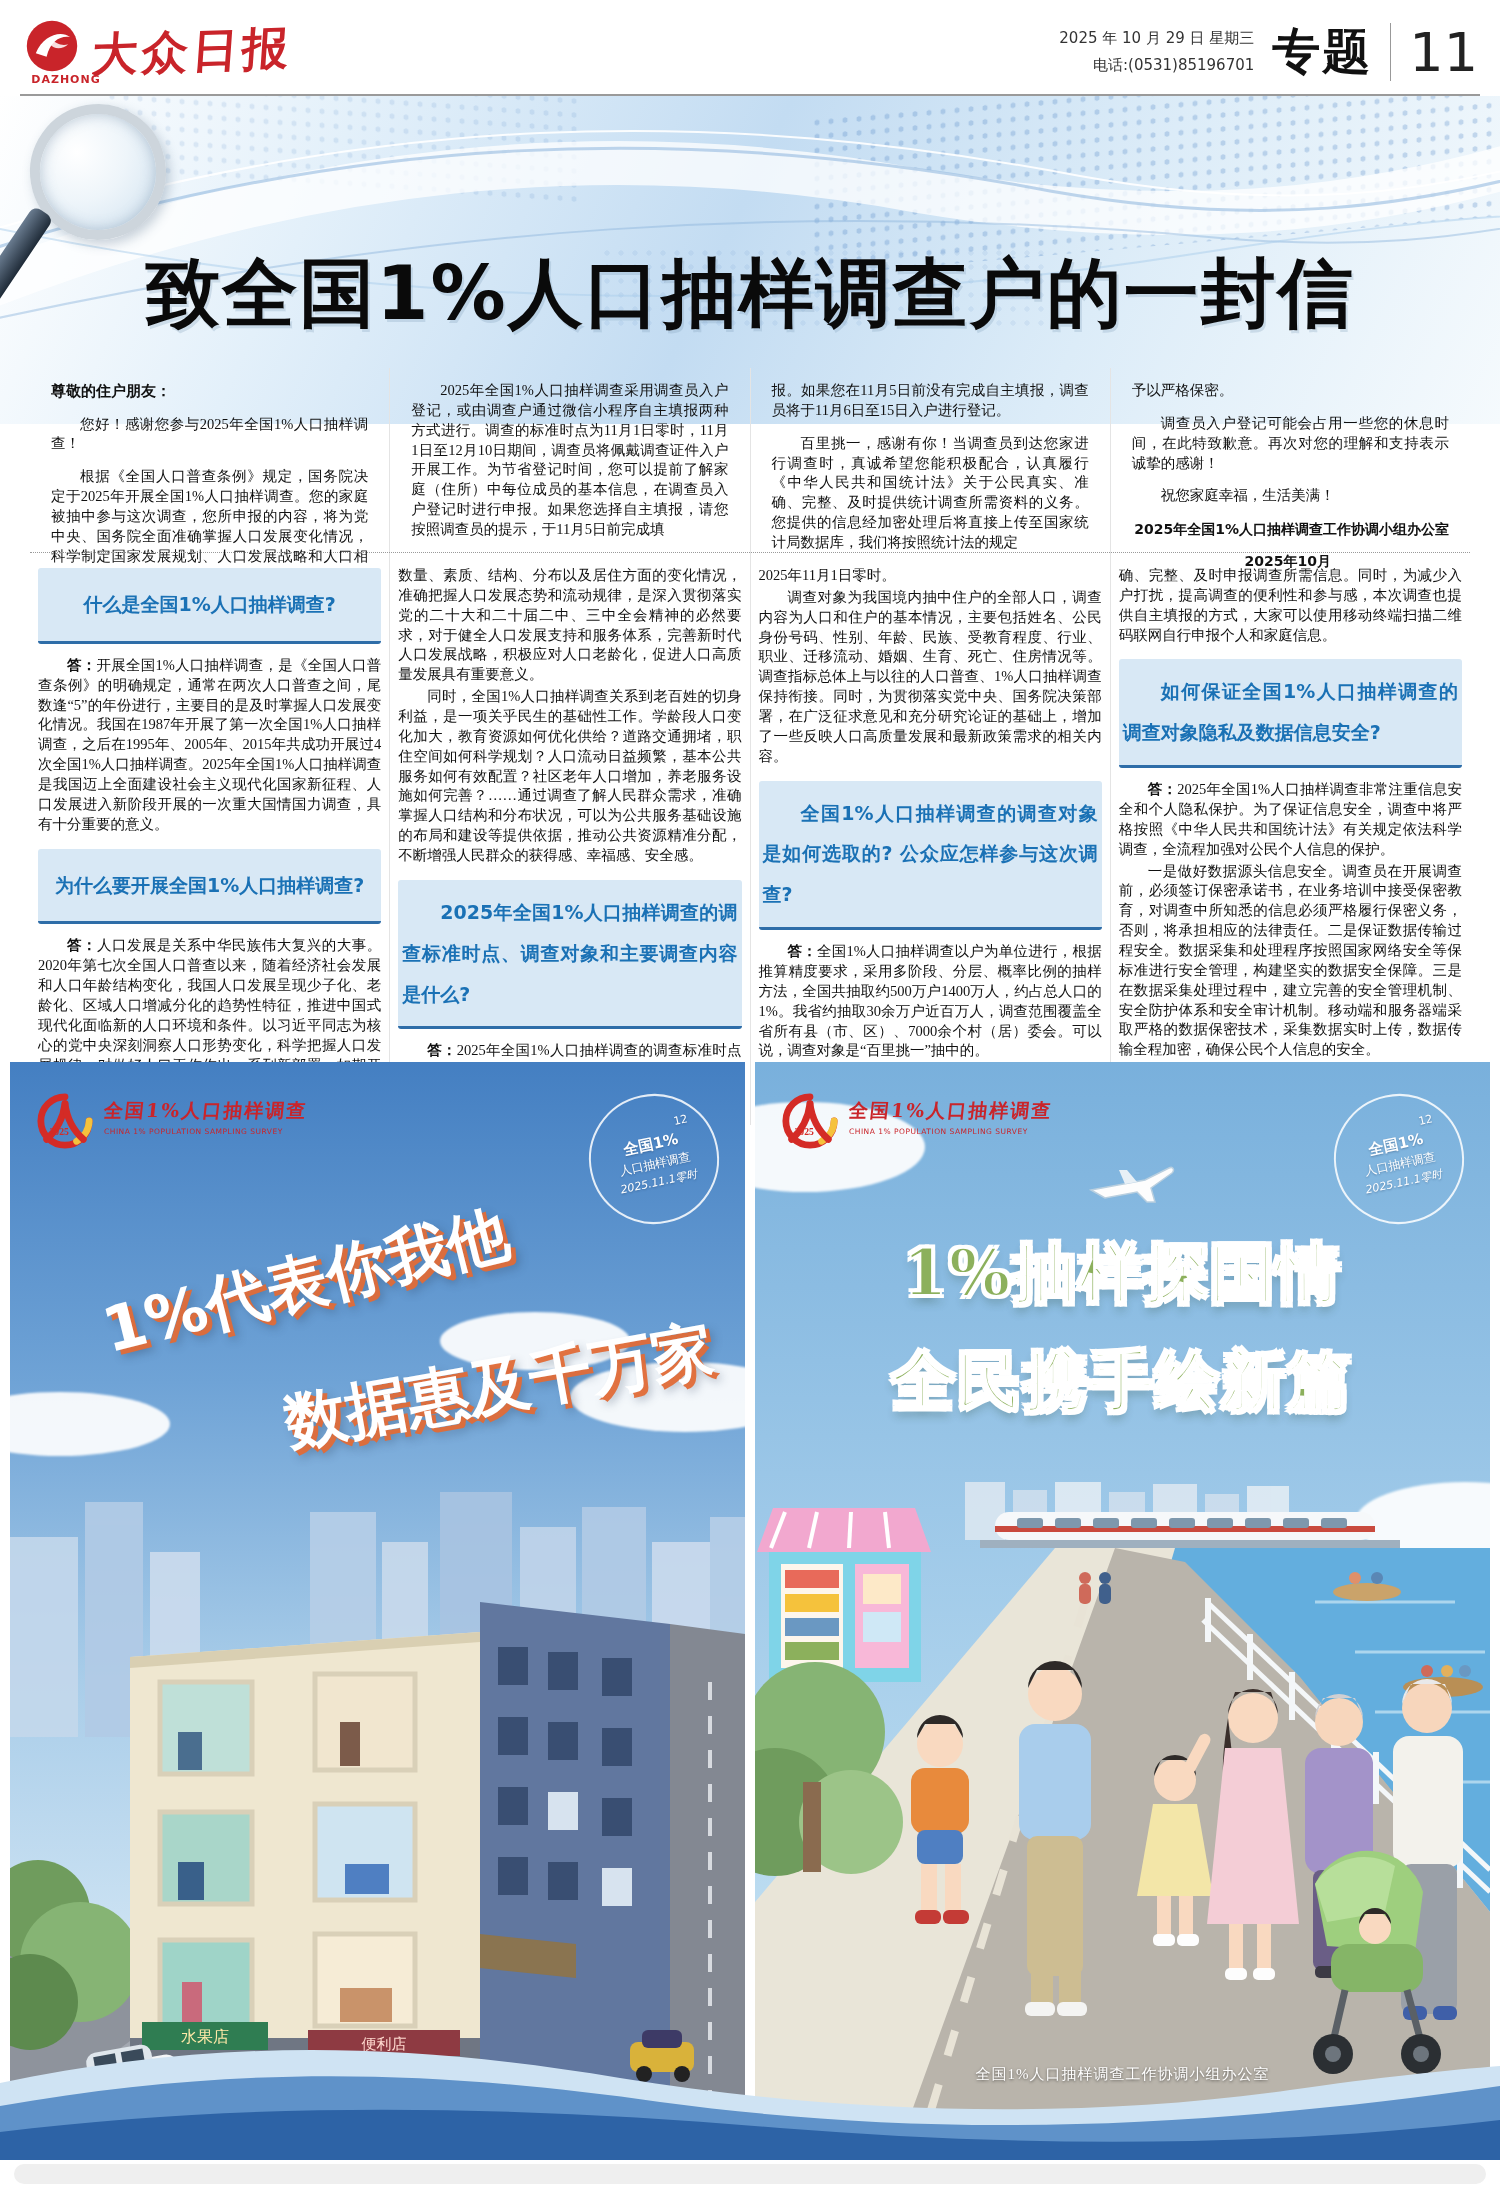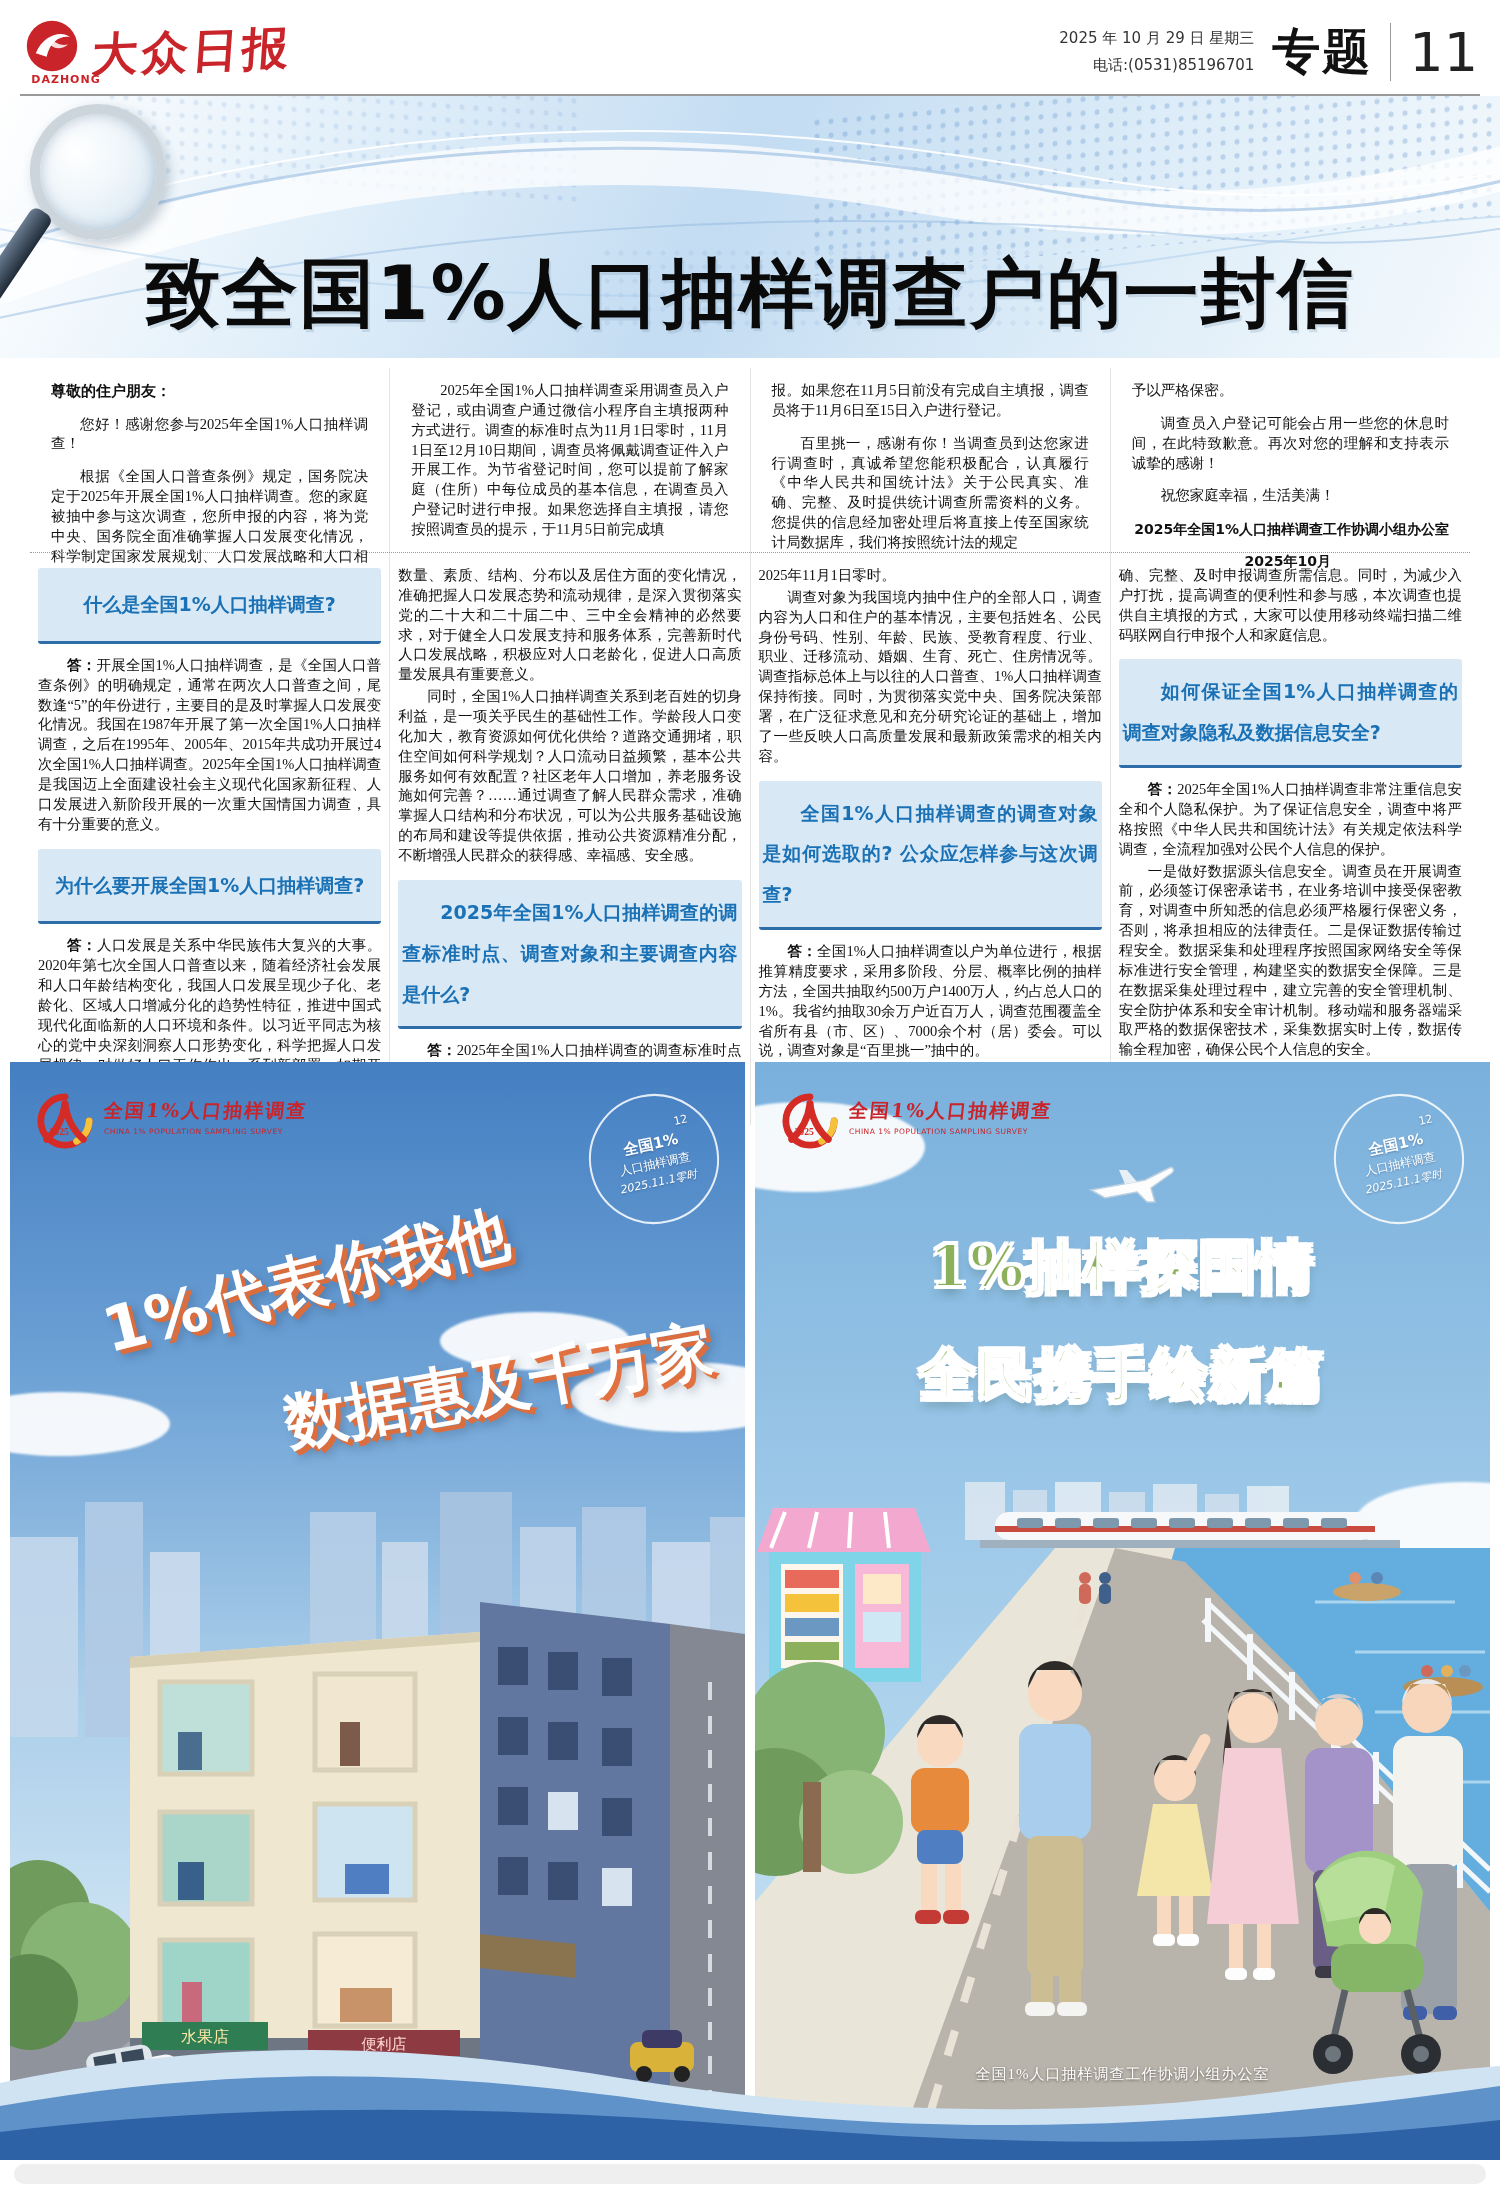--- a/index.html
+++ b/index.html
@@ -17,21 +17,21 @@
   .paper-name{color:#c9242a;font-family:"DejaVu Serif",serif;font-weight:900;font-size:46px;
               transform:skewX(-6deg) rotate(-2deg);letter-spacing:4px;}
   .masthead-right{display:flex;align-items:center;gap:18px;}
   .date-block{display:flex;flex-direction:column;align-items:flex-end;gap:8px;
               font-family:"DejaVu Sans",sans-serif;font-size:15px;color:#333;}
   .section-name{font-family:"DejaVu Sans",sans-serif;font-weight:900;font-size:48px;color:#111;letter-spacing:2px;}
   .vline{width:1px;height:58px;background:#999;}
   .page-num{font-family:"DejaVu Sans",sans-serif;font-size:54px;color:#222;}
 
   
-  .banner{position:absolute;top:96px;left:0;right:0;height:262px;overflow:hidden;
+  .banner{position:absolute;top:96px;left:0;right:0;height:328px;overflow:hidden;
           background:linear-gradient(115deg,#ffffff 0%,#e3f0fa 22%,#c3dcf2 48%,#dcecf8 72%,#f5fafd 100%);}
   .banner svg.banner-waves{position:absolute;inset:0;}
   .dots1,.dots2,.dots3{position:absolute;background-image:radial-gradient(rgba(90,140,200,.30) 2.4px,transparent 2.9px);
           background-size:14px 14px;}
   .dots1{left:54%;top:-10px;width:46%;height:160px;transform:skewY(-5deg);}
   .dots2{left:7%;top:-18px;width:32%;height:110px;opacity:.5;transform:skewY(4deg);}
   .dots3{left:40%;top:150px;width:30%;height:80px;opacity:.35;}
   .mag{position:absolute;left:30px;top:8px;}
   .lens{width:116px;height:116px;border-radius:50%;border:10px solid #cdd5dc;
         background:radial-gradient(circle at 35% 30%,#ffffff 0%,#eef5fa 45%,#cfe1ef 100%);
@@ -86,21 +86,21 @@
          font-family:"DejaVu Sans",sans-serif;text-shadow:0 1px 2px rgba(30,60,100,.4);}
   .badge .b-top{align-self:flex-end;margin-right:22px;font-size:11px;margin-top:-8px;}
   .badge .b1{font-weight:bold;font-size:15px;}
   .badge .b2{font-size:12px;}
   .badge .b3{font-size:11px;font-style:italic;}
   .slogan-w{position:absolute;color:#fff;font-family:"DejaVu Sans",sans-serif;font-weight:900;z-index:3;
             text-shadow:4px 5px 0 rgba(225,108,55,.95),6px 8px 10px rgba(40,60,90,.35);white-space:nowrap;}
   .slogan-l1{left:88px;top:178px;font-size:62px;transform:rotate(-14deg);}
   .slogan-l2{left:272px;top:282px;font-size:62px;transform:rotate(-10deg);}
   .slogan-g{position:absolute;left:0;right:0;text-align:center;color:#8cb05c;z-index:3;white-space:nowrap;
-            font-family:"DejaVu Serif",serif;font-weight:900;font-size:56px;letter-spacing:2px;
+            font-family:"DejaVu Serif",serif;font-weight:900;font-size:64px;letter-spacing:2px;
             -webkit-text-stroke:2px #ffffff;
             text-shadow:-3px -3px 0 #fff,3px -3px 0 #fff,-3px 3px 0 #fff,3px 3px 0 #fff,0 7px 10px rgba(30,60,30,.30);}
   .slogan-r1{top:168px;}
   .slogan-r2{top:276px;}
   .scene{position:absolute;left:0;bottom:0;width:735px;height:648px;z-index:1;}
   .poster-caption{position:absolute;left:0;right:0;bottom:46px;text-align:center;color:#fff;
             font-size:15px;z-index:4;text-shadow:0 1px 3px rgba(0,0,0,.55);letter-spacing:1px;}
 
   
   .wave{position:absolute;left:0;top:2028px;width:1500px;height:132px;z-index:6;}

